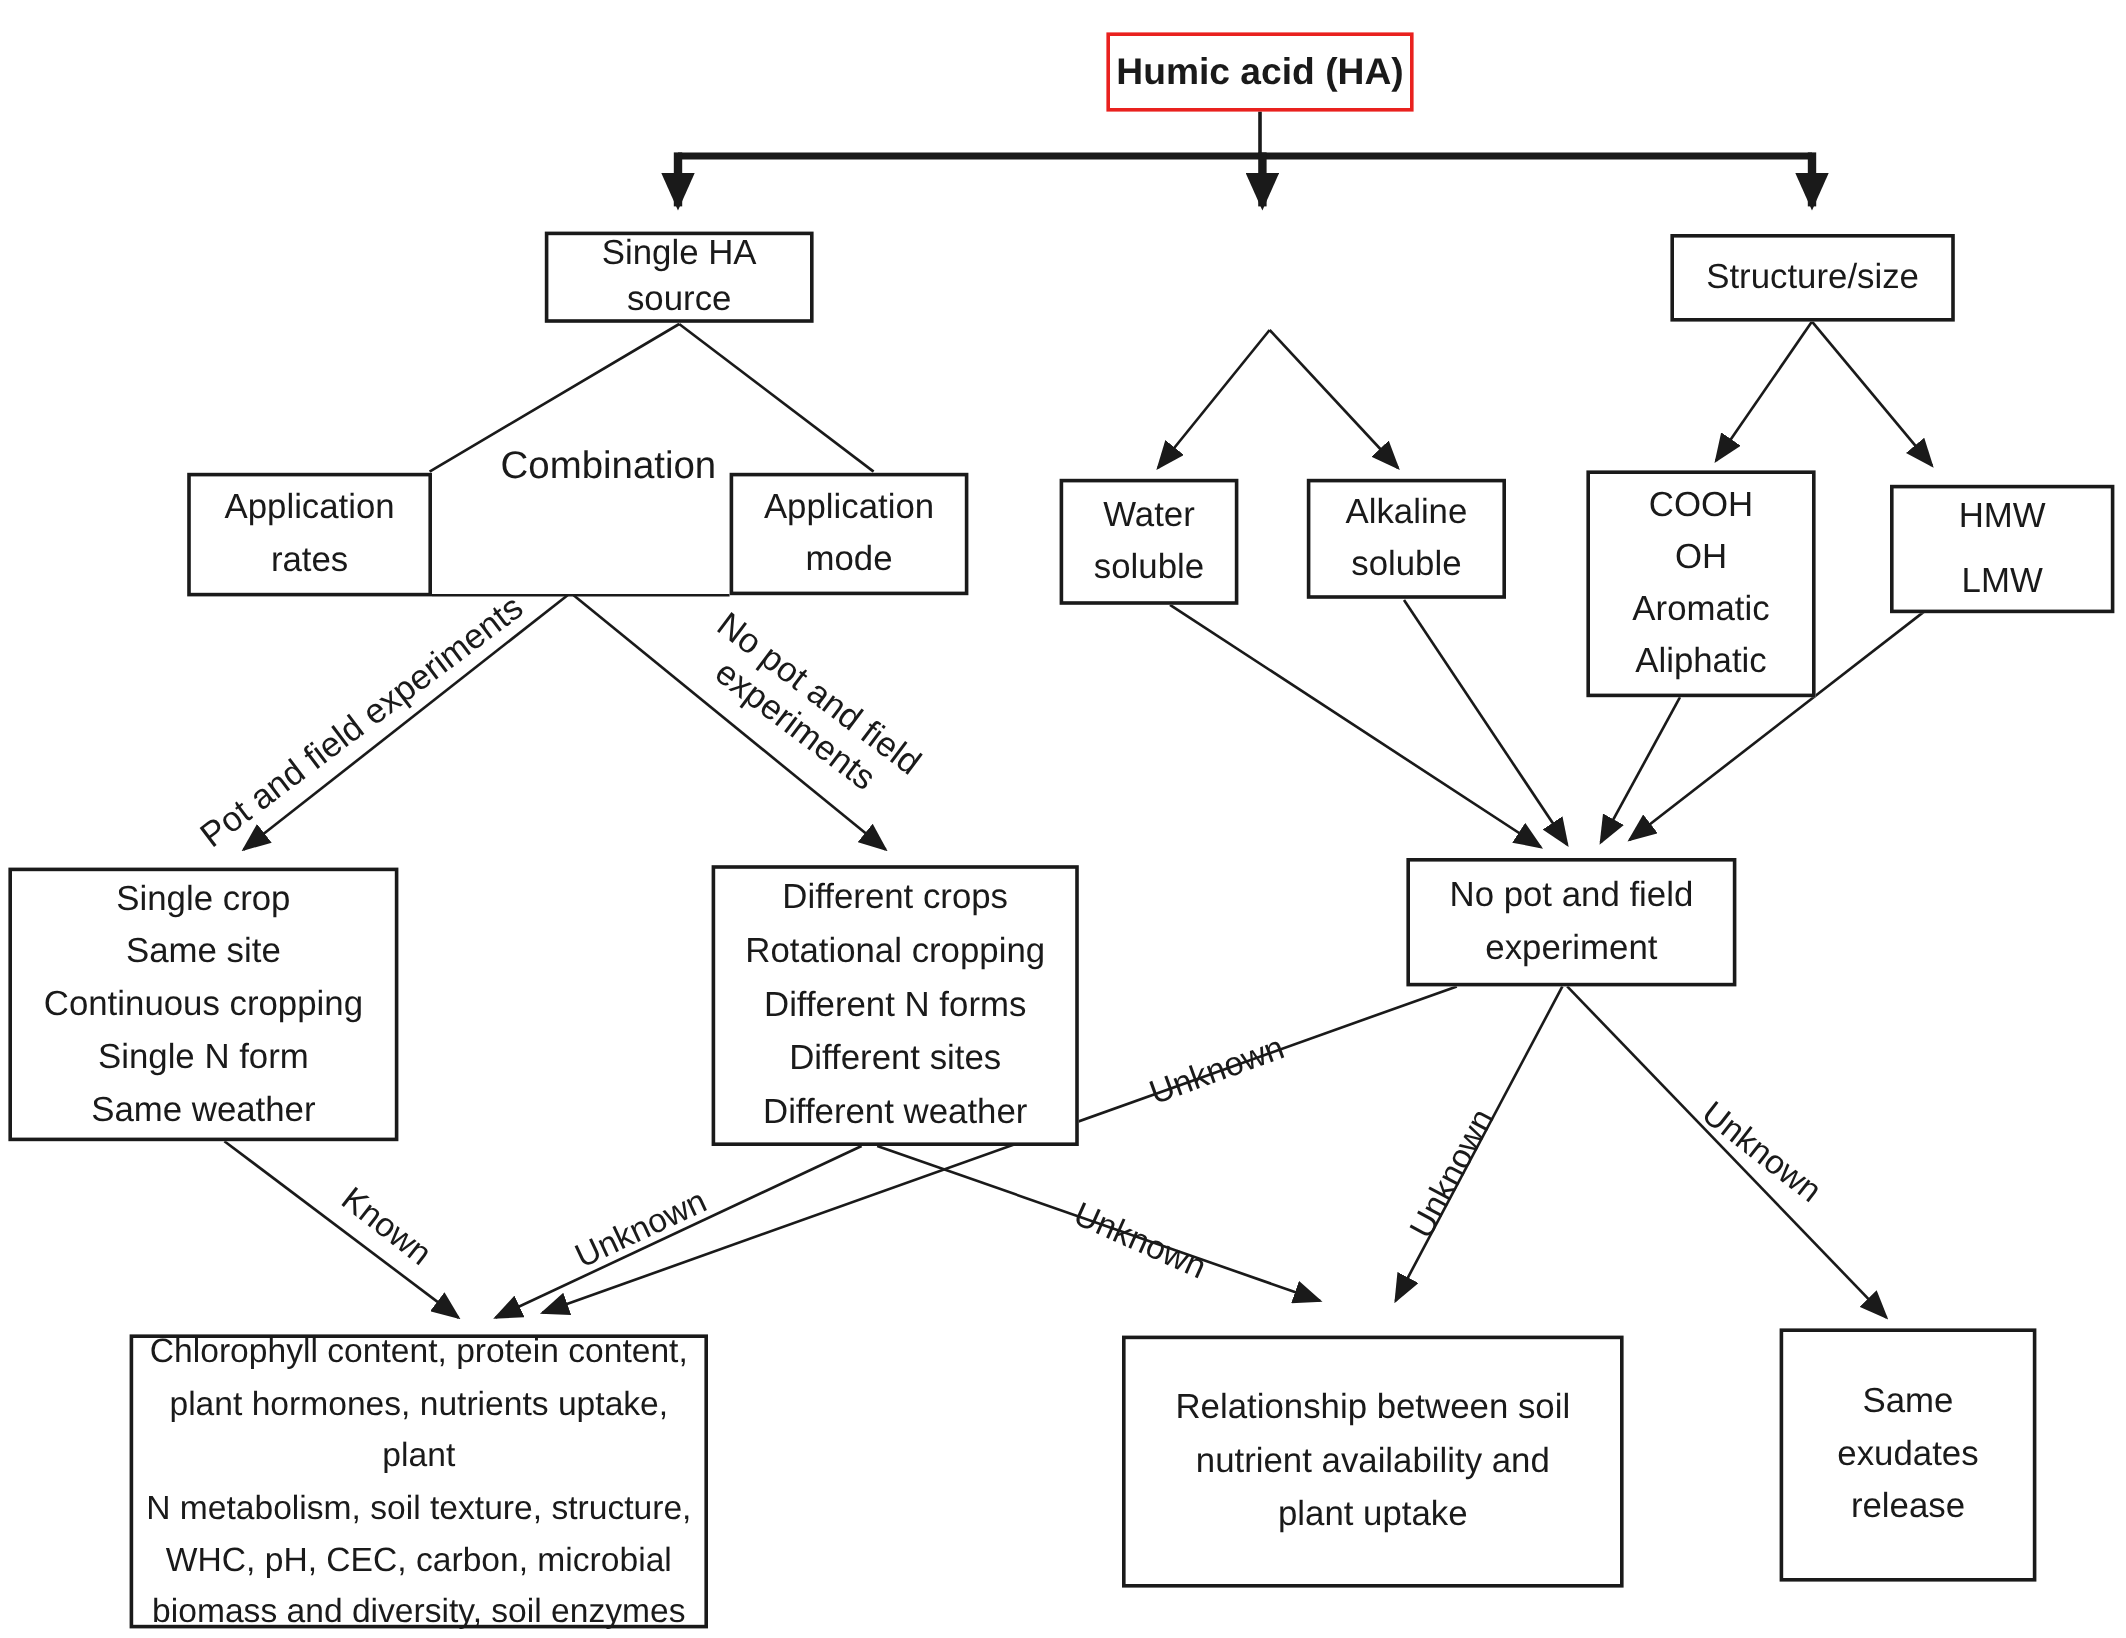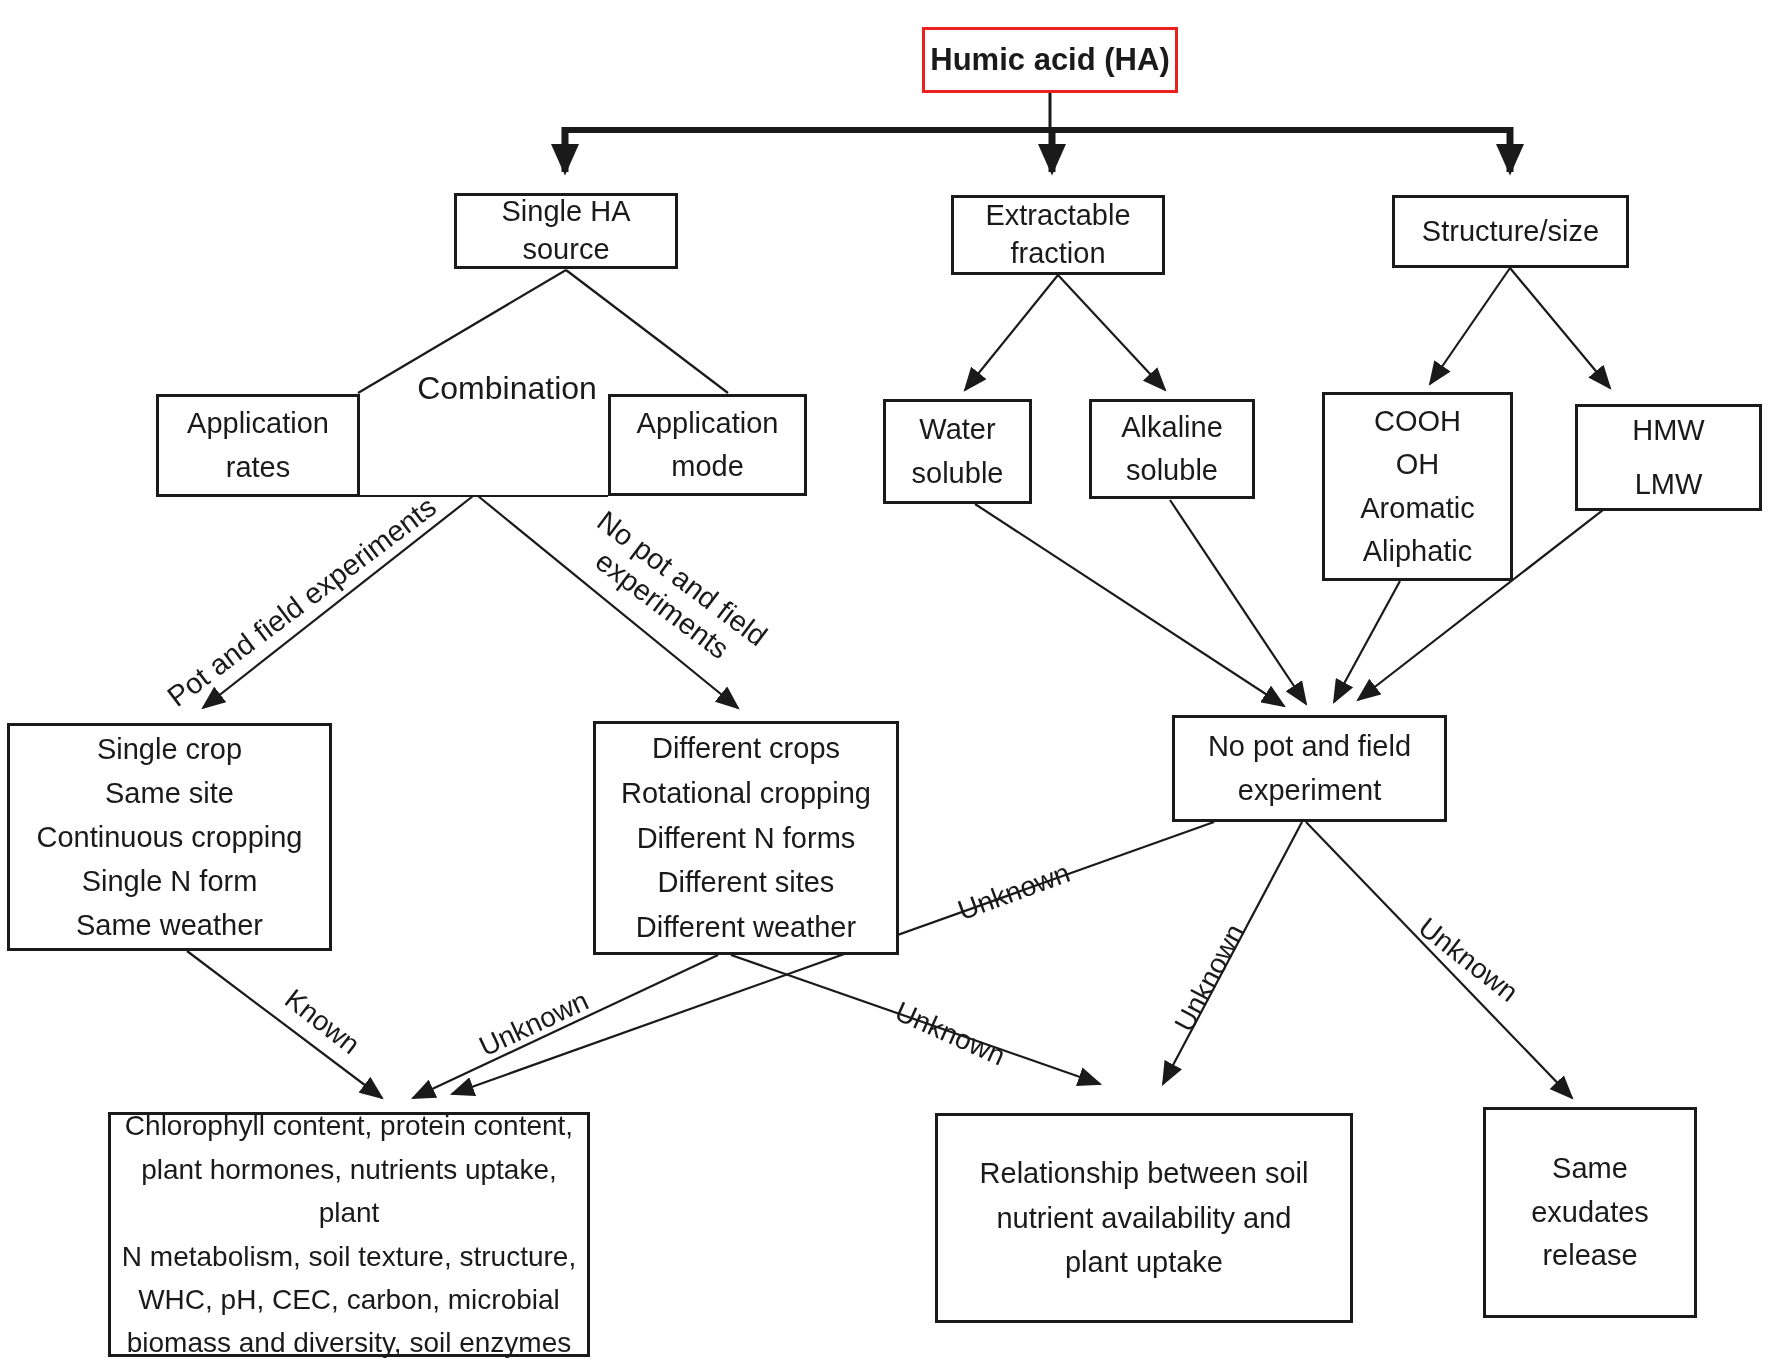--- a/index.html
+++ b/index.html
@@ -91,22 +91,20 @@
       <line x1="731" y1="955" x2="1100" y2="1084" stroke-width="2.2" marker-end="url(#ah)"></line>
       <line x1="1214" y1="822" x2="452" y2="1094" stroke-width="2.2" marker-end="url(#ah)"></line>
       <line x1="1302" y1="822" x2="1163" y2="1084" stroke-width="2.2" marker-end="url(#ah)"></line>
       <line x1="1306" y1="822" x2="1572" y2="1098" stroke-width="2.2" marker-end="url(#ah)"></line>
     </g>
   </svg>
 
   <div class="node" id="n-root">Humic acid (HA)</div>
   <div class="node" id="n-single-ha-source">Single HA
 source</div>
-  <div class="node" id="n-extractable-fraction">Extractable
-fraction</div>
   <div class="node" id="n-structure-size">Structure/size</div>
   <div class="node" id="n-application-rates">Application
 rates</div>
   <div class="node" id="n-application-mode">Application
 mode</div>
   <div class="node" id="n-water-soluble">Water
 soluble</div>
   <div class="node" id="n-alkaline-soluble">Alkaline
 soluble</div>
   <div class="node" id="n-functional-groups">COOH

